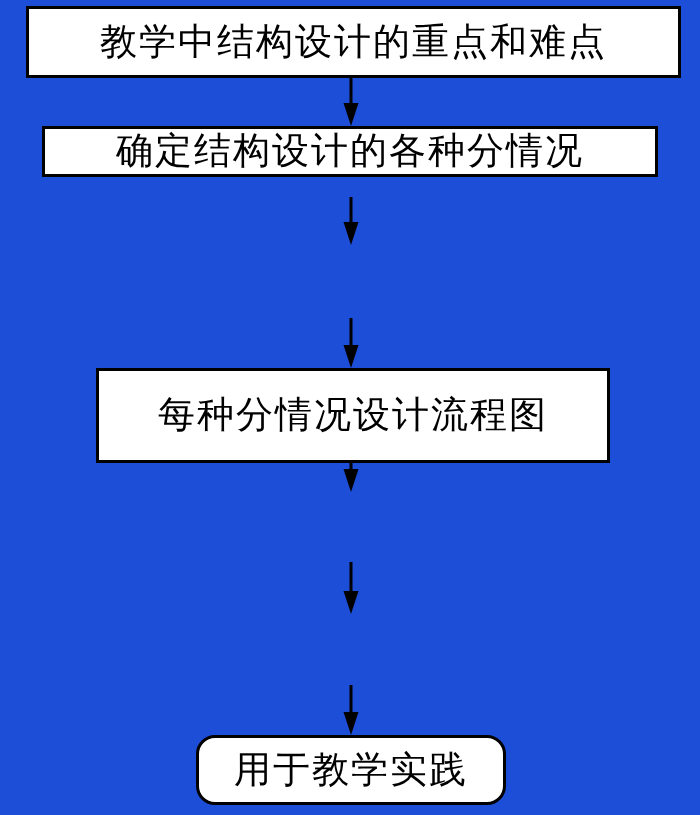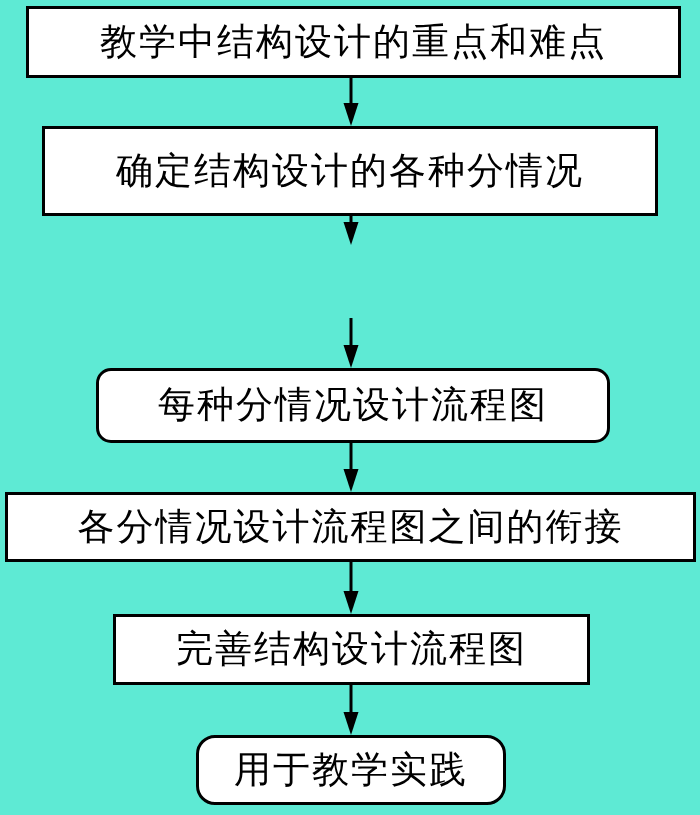--- a/index.html
+++ b/index.html
@@ -5,21 +5,21 @@
 <style>
   html, body {
     margin: 0;
     padding: 0;
     background: #ffffff;
   }
   #canvas {
     position: relative;
     width: 700px;
     height: 815px;
-    background: #5eead4;
+    background: #1d4ed8;
     overflow: hidden;
     font-family: "DejaVu Serif", "Liberation Serif", serif;
   }
   .node {
     position: absolute;
     box-sizing: border-box;
     background: #ffffff;
     border: 3px solid #000000;
     display: flex;
     align-items: center;
@@ -83,28 +83,22 @@
     </div>
     <div class="connector" style="left: 340px; top: 685px; height: 50px;">
       <svg viewBox="0 0 22 50" preserveAspectRatio="none">
         <rect x="9.5" y="0" width="3" height="31" fill="#000000"></rect>
         <polygon points="3.5,27 18.5,27 11,50" fill="#000000"></polygon>
       </svg>
     </div>
     <div class="node" style="left: 26px; top: 6px; width: 655px; height: 72px; border-color: rgb(0, 0, 0); background: rgb(255, 255, 255);">
       <span class="node-label" style="color: rgb(0, 0, 0);">教学中结构设计的重点和难点</span>
     </div>
-    <div class="node" style="left: 42px; top: 126px; width: 616px; height: 90px; border-color: rgb(0, 0, 0); background: rgb(255, 255, 255);">
+    <div class="node" style="left: 42px; top: 126px; width: 616px; height: 51px; border-color: rgb(0, 0, 0); background: rgb(255, 255, 255);">
       <span class="node-label" style="color: rgb(0, 0, 0);">确定结构设计的各种分情况</span>
     </div>
-    <div class="node" style="left: 96px; top: 368px; width: 514px; height: 75px; border-color: rgb(0, 0, 0); background: rgb(255, 255, 255); border-radius: 15px;">
+    <div class="node" style="left: 96px; top: 368px; width: 514px; height: 95px; border-color: rgb(0, 0, 0); background: rgb(255, 255, 255);">
       <span class="node-label" style="color: rgb(0, 0, 0);">每种分情况设计流程图</span>
-    </div>
-    <div class="node" style="left: 5px; top: 492px; width: 691px; height: 70px; border-color: rgb(0, 0, 0); background: rgb(255, 255, 255);">
-      <span class="node-label" style="color: rgb(0, 0, 0);">各分情况设计流程图之间的衔接</span>
-    </div>
-    <div class="node" style="left: 113px; top: 614px; width: 477px; height: 71px; border-color: rgb(0, 0, 0); background: rgb(255, 255, 255);">
-      <span class="node-label" style="color: rgb(0, 0, 0);">完善结构设计流程图</span>
     </div>
     <div class="node" style="left: 196px; top: 735px; width: 310px; height: 70px; border-color: rgb(0, 0, 0); background: rgb(255, 255, 255); border-radius: 19px;">
       <span class="node-label" style="color: rgb(0, 0, 0);">用于教学实践</span>
     </div>
   </div>
 
 </body></html>

